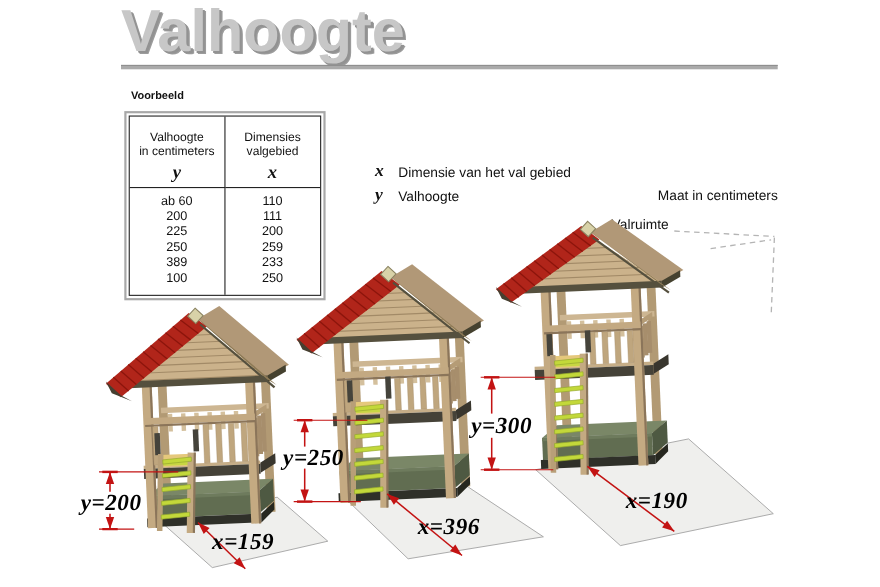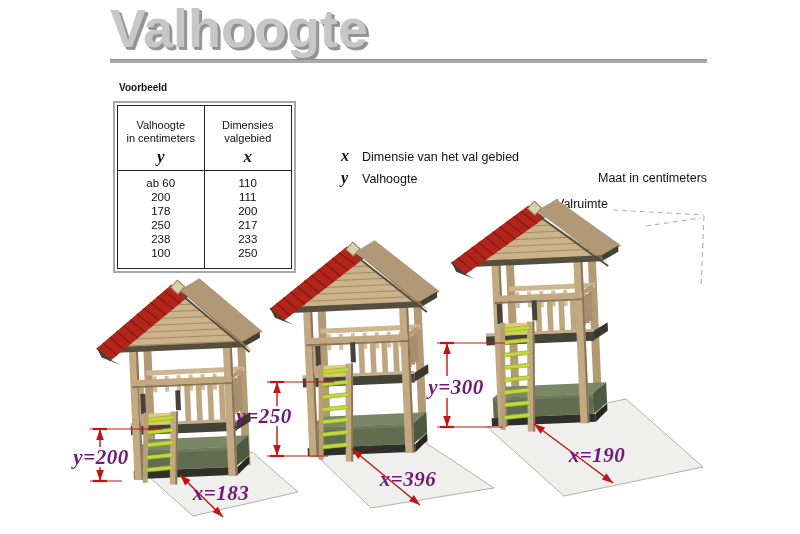--- a/index.html
+++ b/index.html
@@ -26,21 +26,21 @@
   .col-l { border-right:1px solid #222; }
 
   .legend-sym { position:absolute; font:italic 700 16px "Liberation Serif", serif; }
   .legend-txt { position:absolute; font-size:12.5px; }
   .note { position:absolute; left:598px; top:171px; font-size:12.5px; }
   .valruimte { position:absolute; left:556px; top:197px; font-size:12.5px; }
 
   .scene { position:absolute; left:0; top:0; }
 
   .dim { position:absolute; transform:translate(-50%,-50%); white-space:nowrap;
-         font:italic 700 21px "Liberation Serif", serif; color:#701a75; letter-spacing:0.5px; }
+         font:italic 700 21px "Liberation Serif", serif; color:#000000; letter-spacing:0.5px; }
 </style>
 </head>
 <body>
 
 <div class="page">
 
   <div class="title">Valhoogte</div>
   <div class="title-underline"></div>
 
   <div class="voorbeeld">Voorbeeld</div>
@@ -53,30 +53,30 @@
         <span class="thsym">y</span>
       </div>
       <div class="th">
         <span class="thl">Dimensies</span>
         <span class="thl">valgebied</span>
         <span class="thsym">x</span>
       </div>
       <div class="col col-l" id="col-y">
           <div>ab 60</div>
           <div>200</div>
-          <div>178</div>
+          <div>225</div>
           <div>250</div>
-          <div>238</div>
+          <div>389</div>
           <div>100</div>
         </div>
       <div class="col" id="col-x">
           <div>110</div>
           <div>111</div>
           <div>200</div>
-          <div>217</div>
+          <div>259</div>
           <div>233</div>
           <div>250</div>
         </div>
     </div>
   </div>
 
   <div class="legend-sym" style="left:341px; top:147px;">x</div>
   <div class="legend-txt" style="left:362px; top:150px;">Dimensie van het val gebied</div>
   <div class="legend-sym" style="left:341px; top:169px;">y</div>
   <div class="legend-txt" style="left:362px; top:172px;">Valhoogte</div>
@@ -380,19 +380,19 @@
         <line x1="447" y1="398" x2="447" y2="426" stroke="#c31313" stroke-width="1.4"></line>
         <polygon points="0,0 -11,3.8 -11,-3.8" fill="#c31313" transform="translate(447,343) rotate(-90)"></polygon>
         <polygon points="0,0 -11,3.8 -11,-3.8" fill="#c31313" transform="translate(447,427) rotate(90)"></polygon>
         <line x1="534" y1="424" x2="613" y2="483" stroke="#c31313" stroke-width="1.4"></line>
         <polygon points="0,0 -11,3.8 -11,-3.8" fill="#c31313" transform="translate(534,424) rotate(-143.24632081446853)"></polygon>
         <polygon points="0,0 -11,3.8 -11,-3.8" fill="#c31313" transform="translate(613,483) rotate(36.75367918553147)"></polygon>
       </g>
     </svg>
 
   <div class="dim" style="left:101px; top:457px;text-align:center;">y=200</div>
-  <div class="dim" style="left:264px; top:416px;font-family:Liberation Serif, serif;">y=250</div>
+  <div class="dim" style="left:285px; top:416px;font-family:Liberation Serif, serif;">y=250</div>
   <div class="dim" style="left:456px; top:387px;">y=300</div>
-  <div class="dim" style="left:221px; top:493px;">x=183</div>
+  <div class="dim" style="left:221px; top:493px;">x=159</div>
   <div class="dim" style="left:408px; top:479px;">x=396</div>
   <div class="dim" style="left:597px; top:455px;">x=190</div>
 
 </div>
 
 </body></html>

